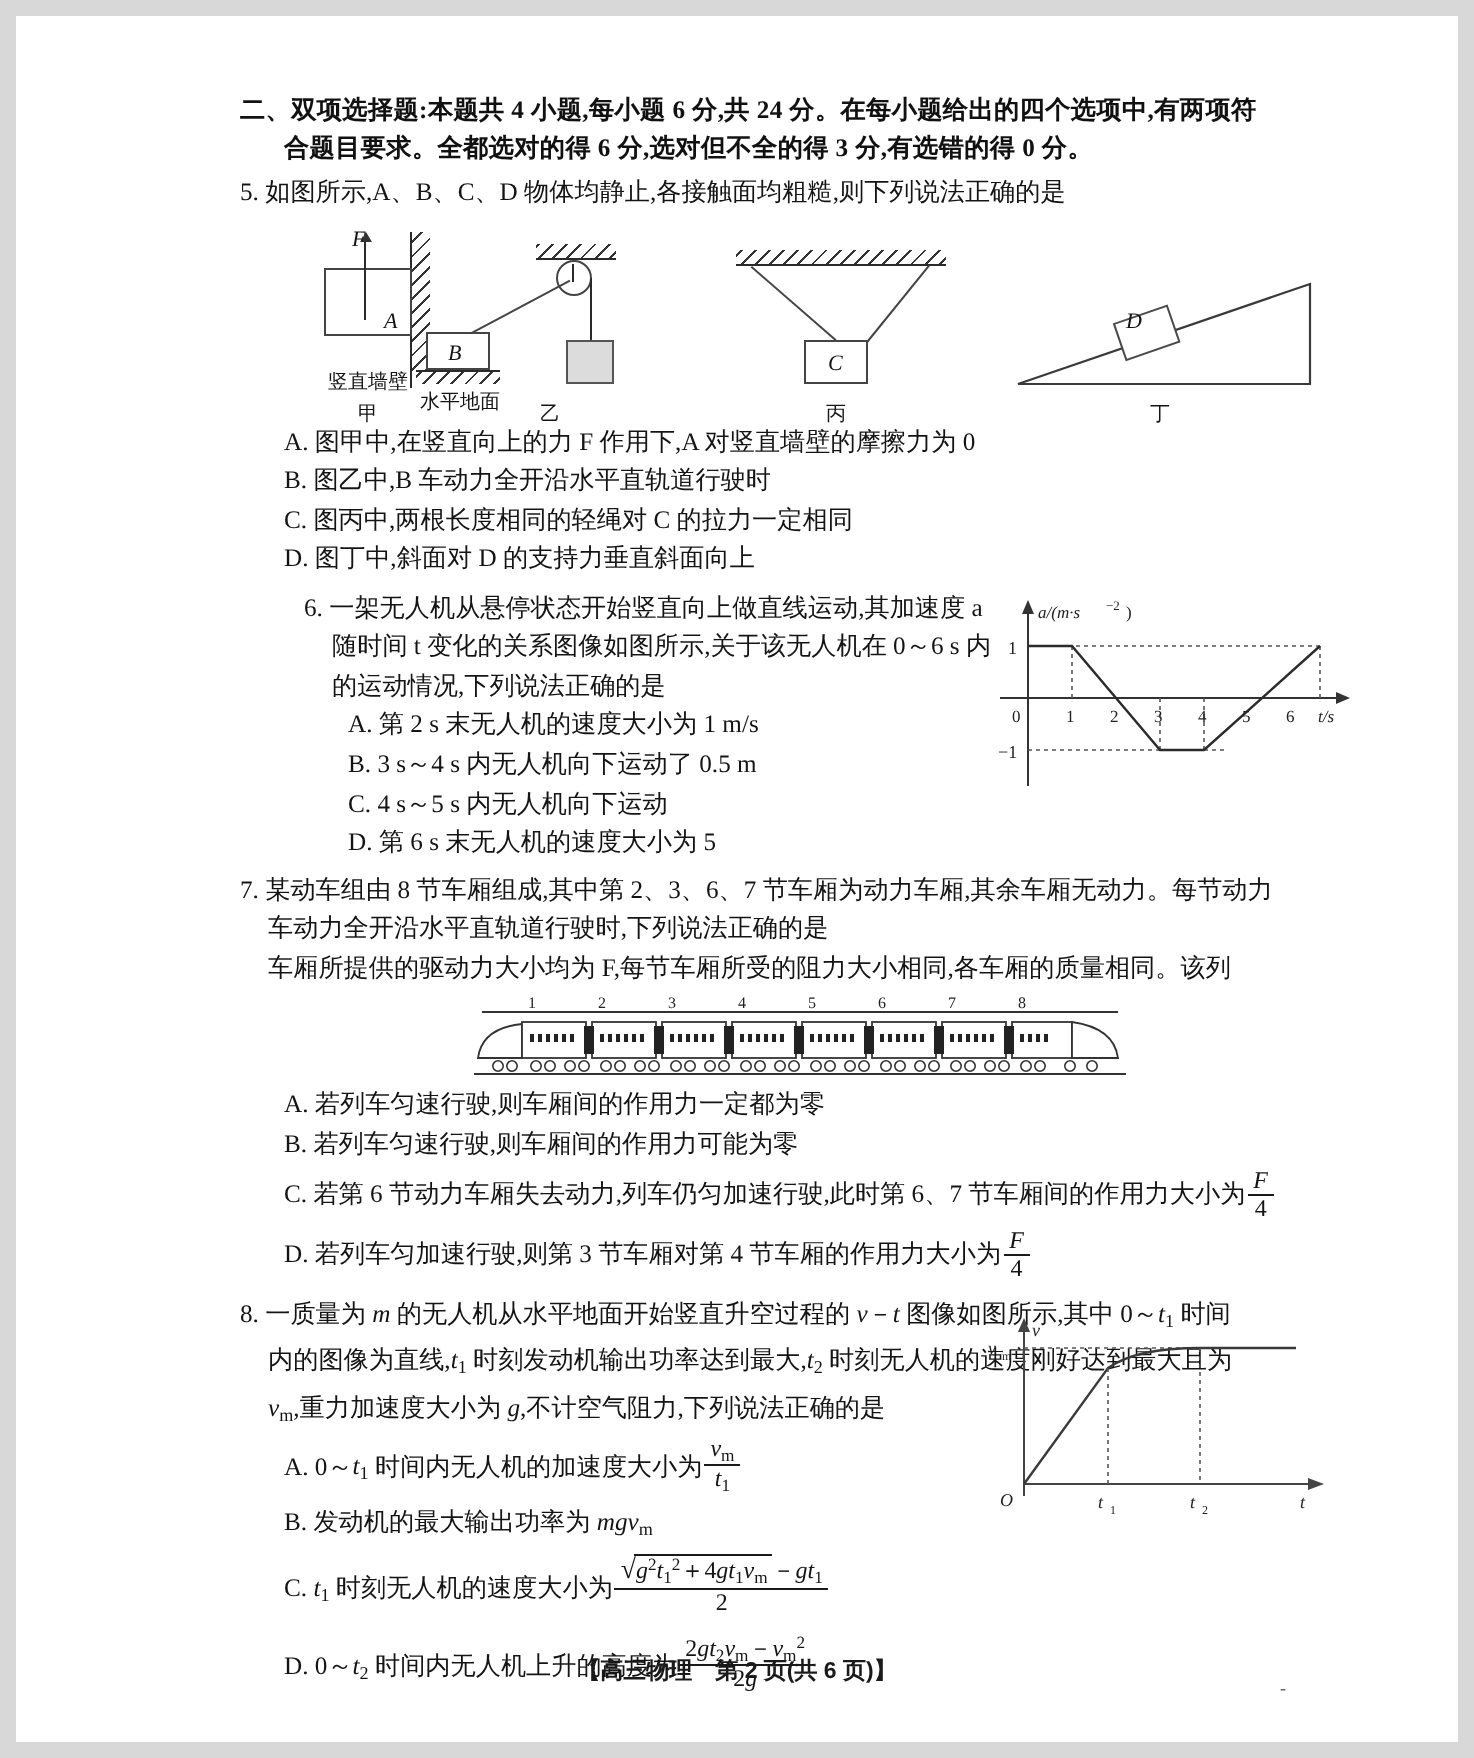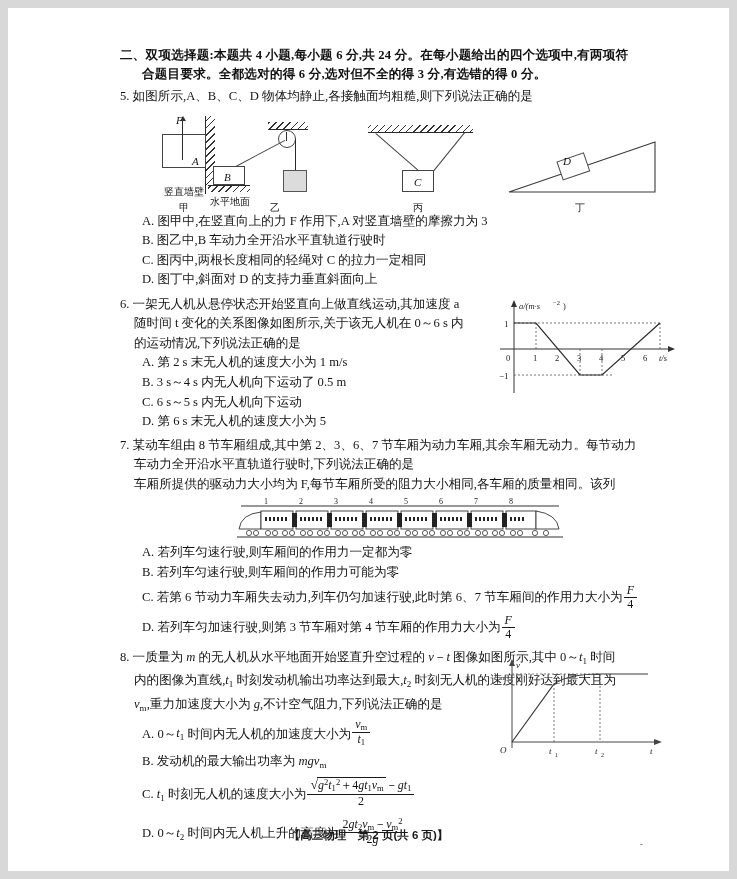--- a/index.html
+++ b/index.html
@@ -215,37 +215,37 @@
             <polygon points="4,66 150,66 150,16" fill="none" stroke="#3a3a3a" stroke-width="1.1"></polygon>
             <g transform="translate(52,36) rotate(-19)">
               <rect x="0" y="0" width="28" height="19" fill="#fff" stroke="#4a4a4a" stroke-width="1"></rect>
             </g>
           </svg>
           <div class="boxlabel" style="left:443px; top:44px;">D</div>
           <div class="figcap" style="left:430px; top:90px; width:60px;">丁</div>
         </div>
       </div>
 
-      <div class="opt" style="padding-left:22px; text-indent:0;">A. 图甲中,在竖直向上的力 F 作用下,A 对竖直墙壁的摩擦力为 3</div>
+      <div class="opt" style="padding-left:22px; text-indent:0;">A. 图甲中,在竖直向上的力 F 作用下,A 对竖直墙壁的摩擦力为 0</div>
       <div class="opt" style="padding-left:22px; text-indent:0;">B. 图乙中,B 车动力全开沿水平直轨道行驶时</div>
       <div class="opt" style="padding-left:22px; text-indent:0;">C. 图丙中,两根长度相同的轻绳对 C 的拉力一定相同</div>
       <div class="opt" style="padding-left:22px; text-indent:0;">D. 图丁中,斜面对 D 的支持力垂直斜面向上</div>
     </div>
 
-    <div class="q" style="margin-top:5px;">
+    <div class="q" style="margin-top:5px;margin-left:32px;">
       <div style="width:352px;">
         <div class="hang">
           <span>6.</span>
           <span>一架无人机从悬停状态开始竖直向上做直线运动,其加速度 a</span>
         </div>
         <div style="padding-left:14px;">随时间 t 变化的关系图像如图所示,关于该无人机在 0～6 s 内</div>
         <div style="padding-left:14px;">的运动情况,下列说法正确的是</div>
         <div class="opt" style="padding-left:22px; text-indent:0;">A. 第 2 s 末无人机的速度大小为 1 m/s</div>
         <div class="opt" style="padding-left:22px; text-indent:0;">B. 3 s～4 s 内无人机向下运动了 0.5 m</div>
-        <div class="opt" style="padding-left:22px; text-indent:0;">C. 6 s～5 s 内无人机向下运动</div>
+        <div class="opt" style="padding-left:22px; text-indent:0;">C. 4 s～5 s 内无人机向下运动</div>
         <div class="opt" style="padding-left:22px; text-indent:0;">D. 第 6 s 末无人机的速度大小为 5</div>
       </div>
 
       <div class="graph6">
         <svg width="196" height="106" viewBox="0 0 196 106">
 
           <line x1="22" y1="8" x2="22" y2="96" stroke="#333" stroke-width="1"></line>
           <polygon points="22,3 19,10 25,10" fill="#333"></polygon>
           <line x1="8" y1="52" x2="178" y2="52" stroke="#333" stroke-width="1"></line>
           <polygon points="183,52 176,49 176,55" fill="#333"></polygon>

